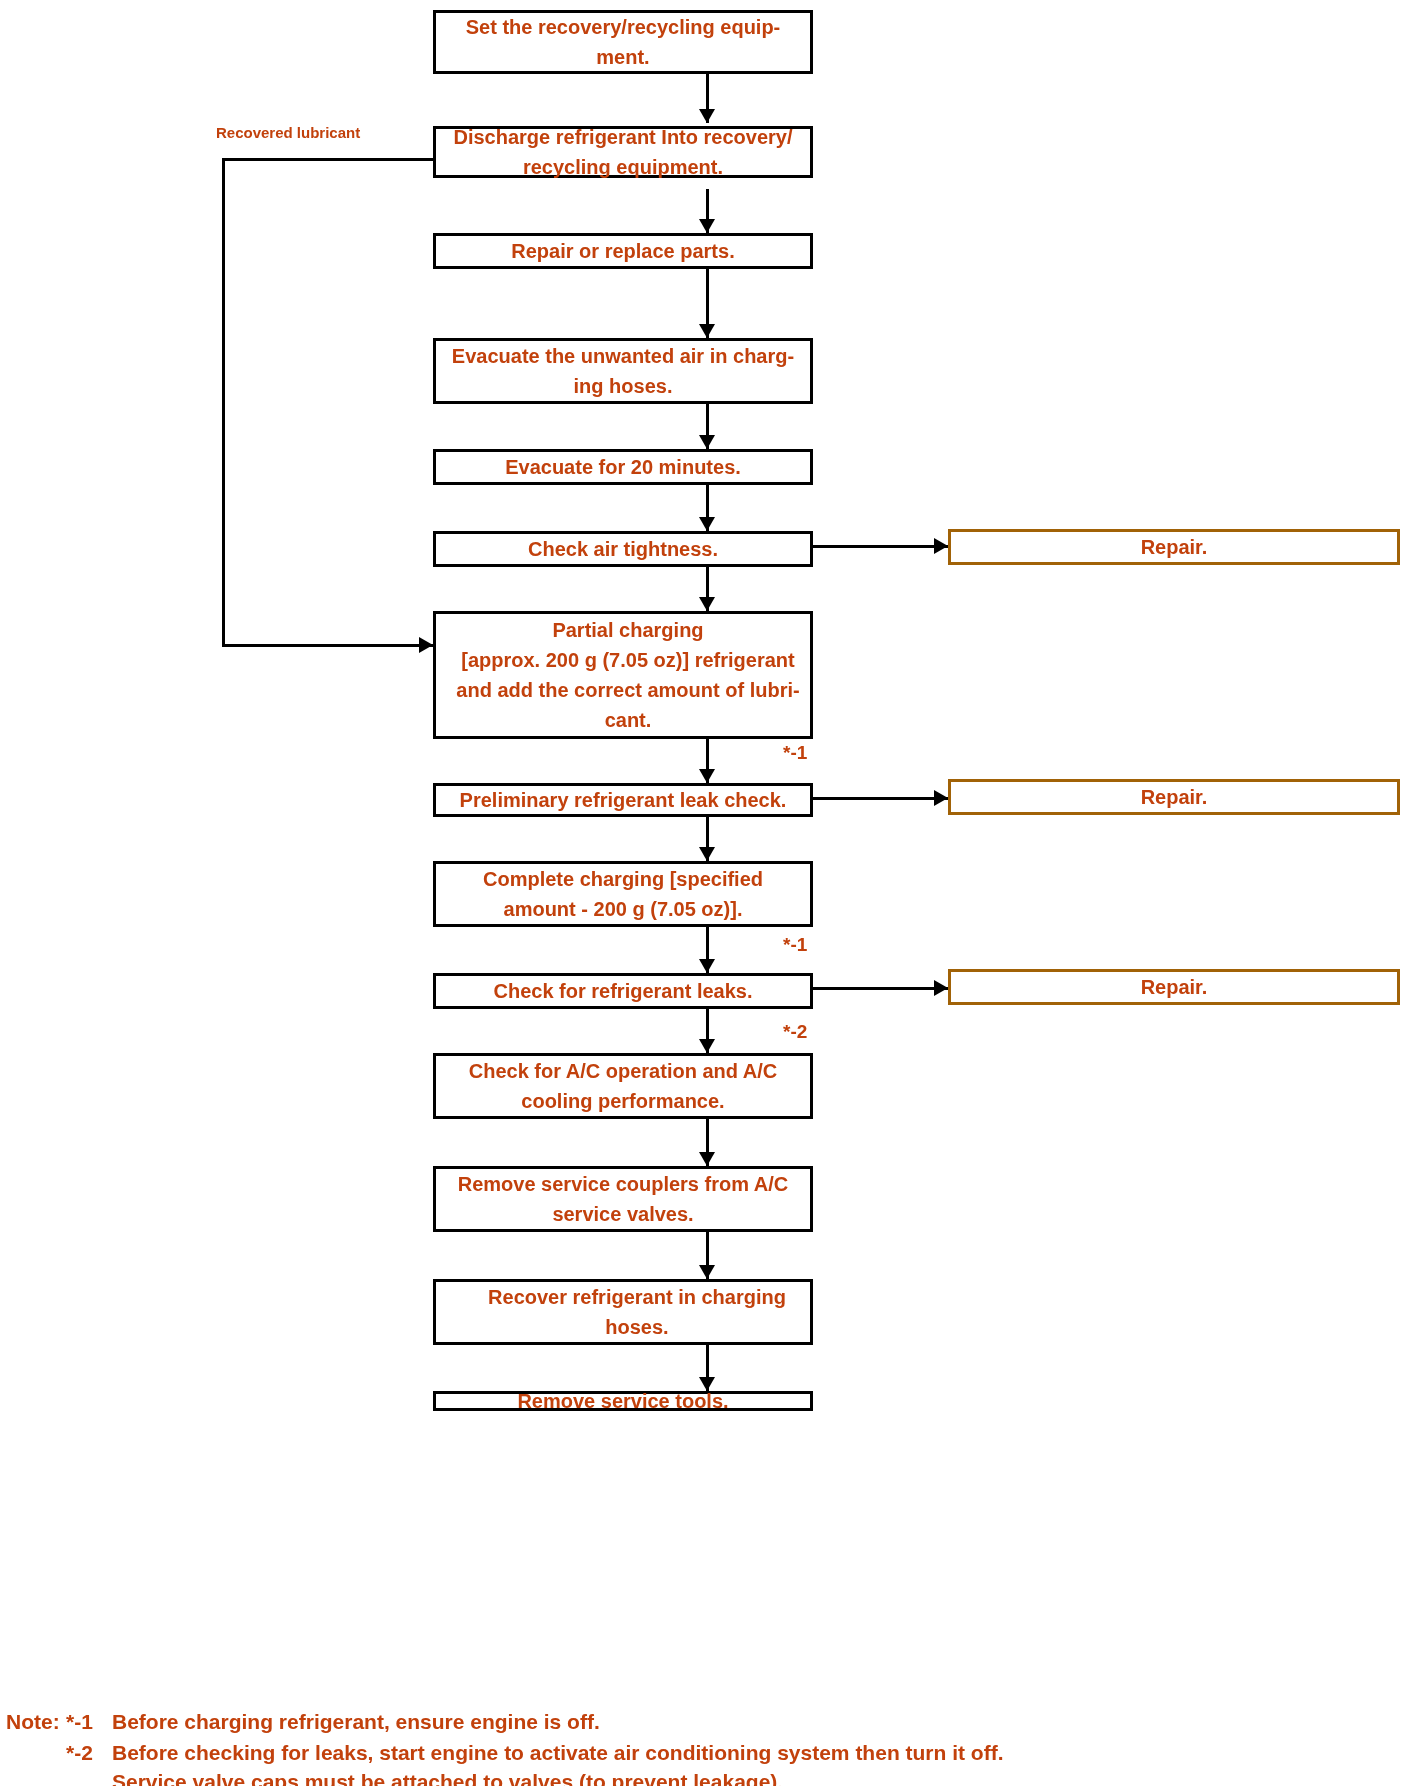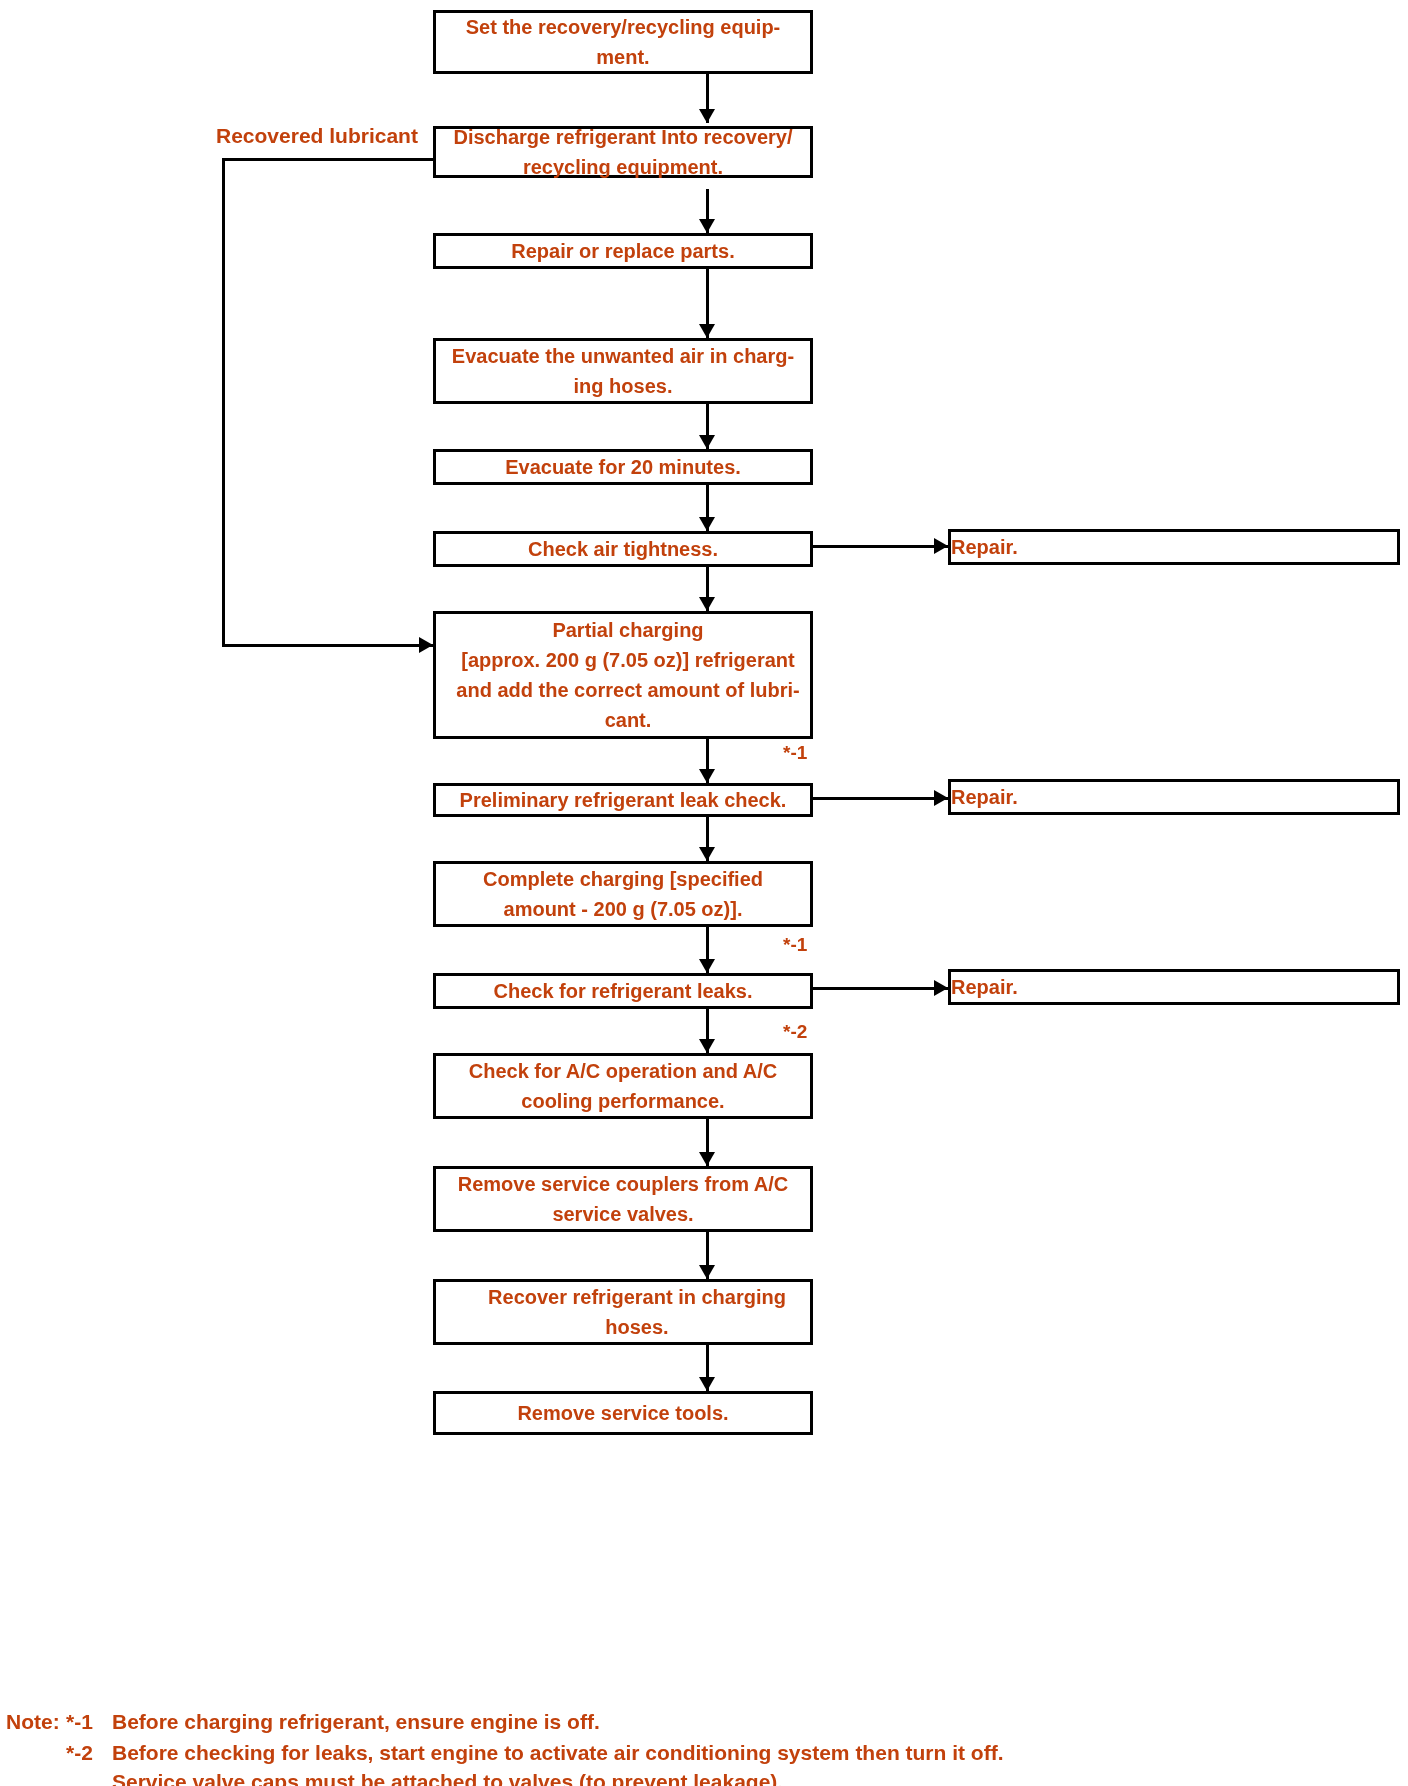--- a/index.html
+++ b/index.html
@@ -27,43 +27,44 @@
     font-size: 20px;
     line-height: 30px;
   }
   .flow-box .lbl { white-space: pre-line; padding: 0 6px; }
   .repair-box {
     position: absolute;
     left: 948px;
     width: 452px;
     height: 36px;
     box-sizing: border-box;
-    border: 3px solid #000000;
+    border: 3px solid #a16207;
     background: #fff;
     display: flex;
     align-items: center;
+    justify-content: center;
     font-size: 20px;
   }
   .v-arrow { position: absolute; left: 706px; width: 3px; background: #000; }
   .v-arrow::after {
     content: ""; position: absolute; left: -7px; bottom: 0;
     width: 0; height: 0;
     border-left: 8px solid transparent; border-right: 8px solid transparent;
     border-top: 14px solid #000;
   }
   .h-arrow { position: absolute; height: 3px; background: #000; }
   .h-arrow::after {
     content: ""; position: absolute; right: 0; top: -7px;
     width: 0; height: 0;
     border-top: 8px solid transparent; border-bottom: 8px solid transparent;
     border-left: 14px solid #000;
   }
   .hline { position: absolute; height: 3px; background: #000; }
   .vline { position: absolute; width: 3px; background: #000; }
-  .float-label { position: absolute; font-size: 21px; white-space: nowrap; }
+  .float-label { position: absolute; font-size: 15px; white-space: nowrap; }
   .annot { position: absolute; font-size: 19px; white-space: nowrap; }
   .note-row { position: absolute; left: 0; width: 1408px; height: 26px; font-size: 21px; }
   .note-row span { position: absolute; white-space: nowrap; }
   .note-prefix { left: 6px; }
   .note-ref { left: 66px; }
   .note-text { left: 112px; }
 </style>
 </head>
 <body>
 
@@ -111,21 +112,21 @@
       <span class="lbl">Check for refrigerant leaks.</span>
     </div>
   <div class="flow-box" style="top:1166px;height:66px;">
       <span class="lbl">Remove service couplers from A/C
 service valves.</span>
     </div>
   <div class="flow-box" style="top:1279px;height:66px;padding-left:28px;">
       <span class="lbl">Recover refrigerant in charging
 hoses.</span>
     </div>
-  <div class="flow-box" style="top:1391px;height:44px;">
+  <div class="flow-box" style="top:1391px;height:20px;">
       <span class="lbl">Remove service tools.</span>
     </div>
 
   <div class="repair-box" style="top:529px;">
       <span class="lbl">Repair.</span>
     </div>
   <div class="repair-box" style="top:779px;">
       <span class="lbl">Repair.</span>
     </div>
   <div class="repair-box" style="top:969px;">

